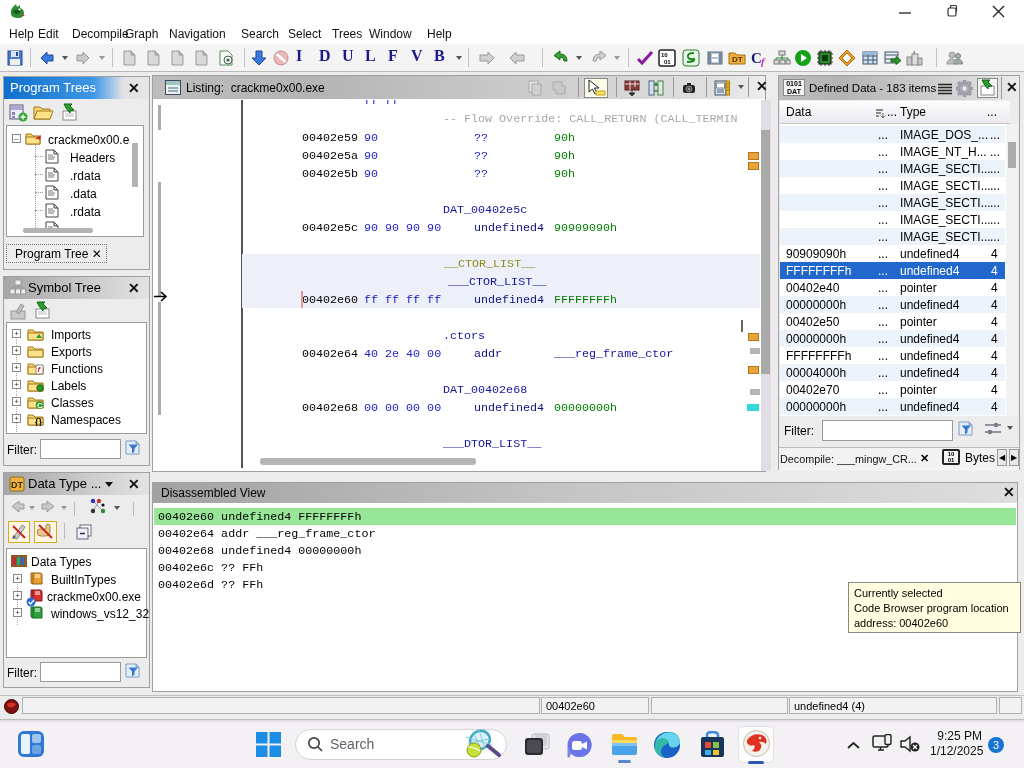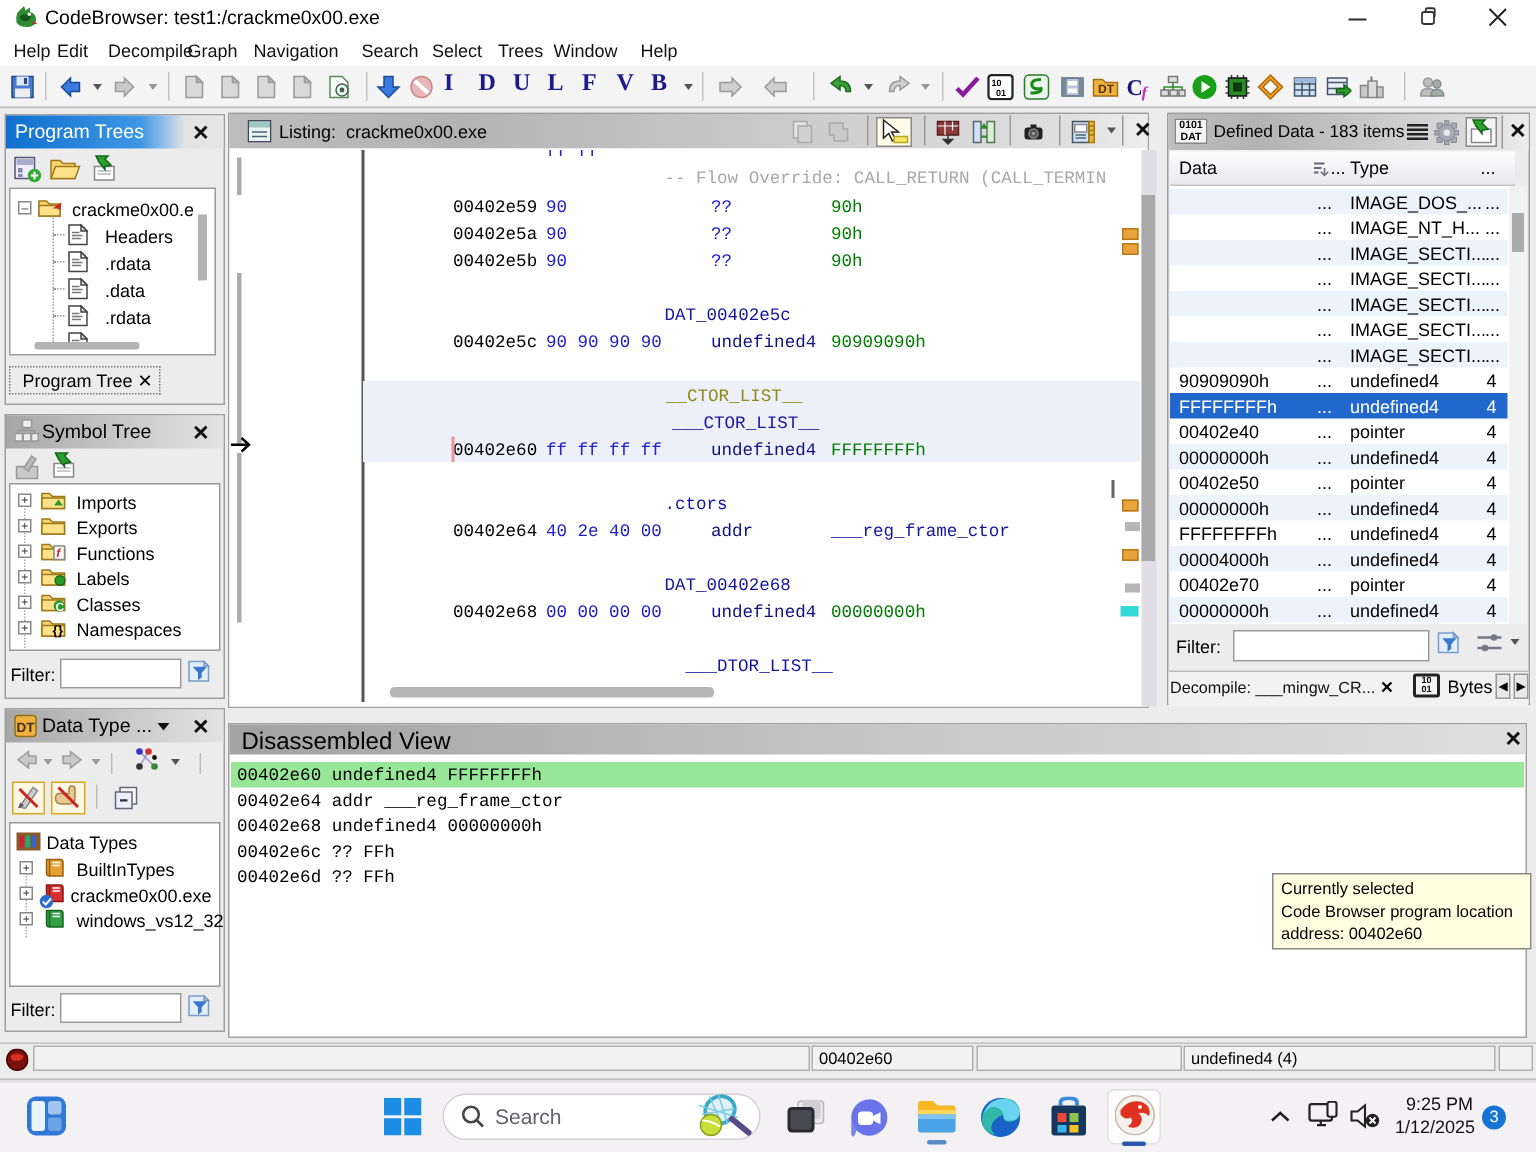--- a/index.html
+++ b/index.html
@@ -42,21 +42,20 @@
 <body>
 <div id="stage">
 
 <div class="abs" id="titlebar"></div>
 <svg class="abs" style="left:9px;top:3px" width="17" height="17" viewBox="0 0 17 17">
       <path d="M2 12 Q1 6 5 3 L7 1 L8 4 L11 2 L11 5 Q15 6 15 10 Q15 15 9 15 Q4 15 2 12 Z" fill="#2e8b32"></path>
       <path d="M4 8 Q8 5 12 8 Q10 12 7 11 Q5 11 4 8 Z" fill="#15581a"></path>
       <circle cx="10.5" cy="6.5" r="1.1" fill="#fff"></circle>
       <path d="M13 11 L16 13 L13 13 Z" fill="#c22"></path>
     </svg>
-<div class="abs" id="title-text">CodeBrowser: test1:/crackme0x00.exe</div>
 <svg class="abs" style="left:898px;top:8px" width="14" height="10">
       <line x1="1" y1="5" x2="13" y2="5" stroke="#333" stroke-width="1.4"></line>
     </svg>
 <svg class="abs" style="left:945px;top:4px" width="14" height="14">
       <rect x="3" y="4" width="8" height="8" fill="none" stroke="#333" stroke-width="1.2" rx="1.5"></rect>
       <path d="M5.5 4 V2.5 a1 1 0 0 1 1-1 h4 a1 1 0 0 1 1 1 v4 a1 1 0 0 1 -1 1 H11" fill="none" stroke="#333" stroke-width="1.2"></path>
     </svg>
 <svg class="abs" style="left:991px;top:4px" width="15" height="15">
       <path d="M2 2 L13 13 M13 2 L2 13" stroke="#222" stroke-width="1.3"></path>
     </svg>
@@ -574,21 +573,21 @@
         <div class="lrow" style="top:281px">
           <span class="ls c-lab" style="left:289px">DAT_00402e68</span>
         </div>
         <div class="lrow" style="top:299px">
           <span class="ls c-addr" style="left:148px">00402e68</span>
           <span class="ls c-byte" style="left:210px">00 00 00 00</span>
           <span class="ls c-mnem" style="left:320px">undefined4</span>
           <span class="ls c-op" style="left:400px">00000000h</span>
         </div>
         <div class="lrow" style="top:335px">
-          <span class="ls c-lab" style="left:303px">___DTOR_LIST__</span>
+          <span class="ls c-lab" style="left:289px">___DTOR_LIST__</span>
         </div>
         <div class="abs" style="left:147px;top:191px;width:2px;height:17px;background:#e89898"></div>
       </div>
 
   <div class="abs" style="left:5px;top:29px;width:3px;height:25px;background:#aaa"></div>
   <div class="abs" style="left:5px;top:106px;width:3px;height:114px;background:#aaa"></div>
   <div class="abs" style="left:5px;top:226px;width:3px;height:113px;background:#aaa"></div>
   <svg class="abs" style="left:1px;top:214px" width="17" height="13">
         <path d="M0 6.5 h11 M7 2 l5 4.5 l-5 4.5" stroke="#000" stroke-width="1.6" fill="none"></path>
       </svg>
@@ -767,21 +766,21 @@
   <div class="abs" style="left:0;top:371px;width:240px;height:24px;background:#f2f2f2;border-top:1px solid #bbb"></div>
   <div class="abs" style="left:1px;top:377px;font-size:10.8px;color:#111;white-space:nowrap">Decompile: ___mingw_CR...</div>
   <div class="abs" style="left:141px;top:376px;font-size:11px;font-weight:bold">✕</div>
   <div class="abs" style="left:163px;top:373px;width:18px;height:16px;border:2px solid #222;border-radius:2px;font-size:6px;font-weight:bold;text-align:center;line-height:6px">10<br>01</div>
   <div class="abs" style="left:186px;top:375px;font-size:12px">Bytes</div>
   <div class="abs" style="left:218px;top:373px;width:10px;height:17px;border:1px solid #999;background:#e8e8e8;font-size:8px;text-align:center;line-height:15px">◀</div>
   <div class="abs" style="left:230px;top:373px;width:10px;height:17px;border:1px solid #999;background:#e8e8e8;font-size:8px;text-align:center;line-height:15px">▶</div>
 </div>
 
 <div class="panel" style="left:152px;top:482px;width:866px;height:210px;background:#fff">
-  <div class="ptitle" style="background:linear-gradient(to right,#a2a2a2,#c6c6c6 50%,#dedede);height:20px;font-size:16px;padding:3px 11px 0 8px">Disassembled View</div>
+  <div class="ptitle" style="background:linear-gradient(to right,#a2a2a2,#c6c6c6 50%,#dedede);height:20px;font-size:12px;padding:3px 11px 0 8px">Disassembled View</div>
   <div class="xbtn" style="left:850px;top:1px">✕</div>
   <div class="abs" style="left:1px;top:25px;width:862px;height:17px;background:#98e698"></div>
   <div class="drow" style="top:27px">00402e60 undefined4 FFFFFFFFh</div>
   <div class="drow" style="top:44px">00402e64 addr ___reg_frame_ctor</div>
   <div class="drow" style="top:61px">00402e68 undefined4 00000000h</div>
   <div class="drow" style="top:78px">00402e6c ?? FFh</div>
   <div class="drow" style="top:95px">00402e6d ?? FFh</div>
 </div>
 
 <div class="abs" style="left:848px;top:582px;width:173px;height:51px;background:#fffee1;border:1px solid #888;font-size:11px;color:#000;padding:3px 0 0 5px;line-height:15px;z-index:30">Currently selected<br>Code Browser program location<br>address: 00402e60</div>

